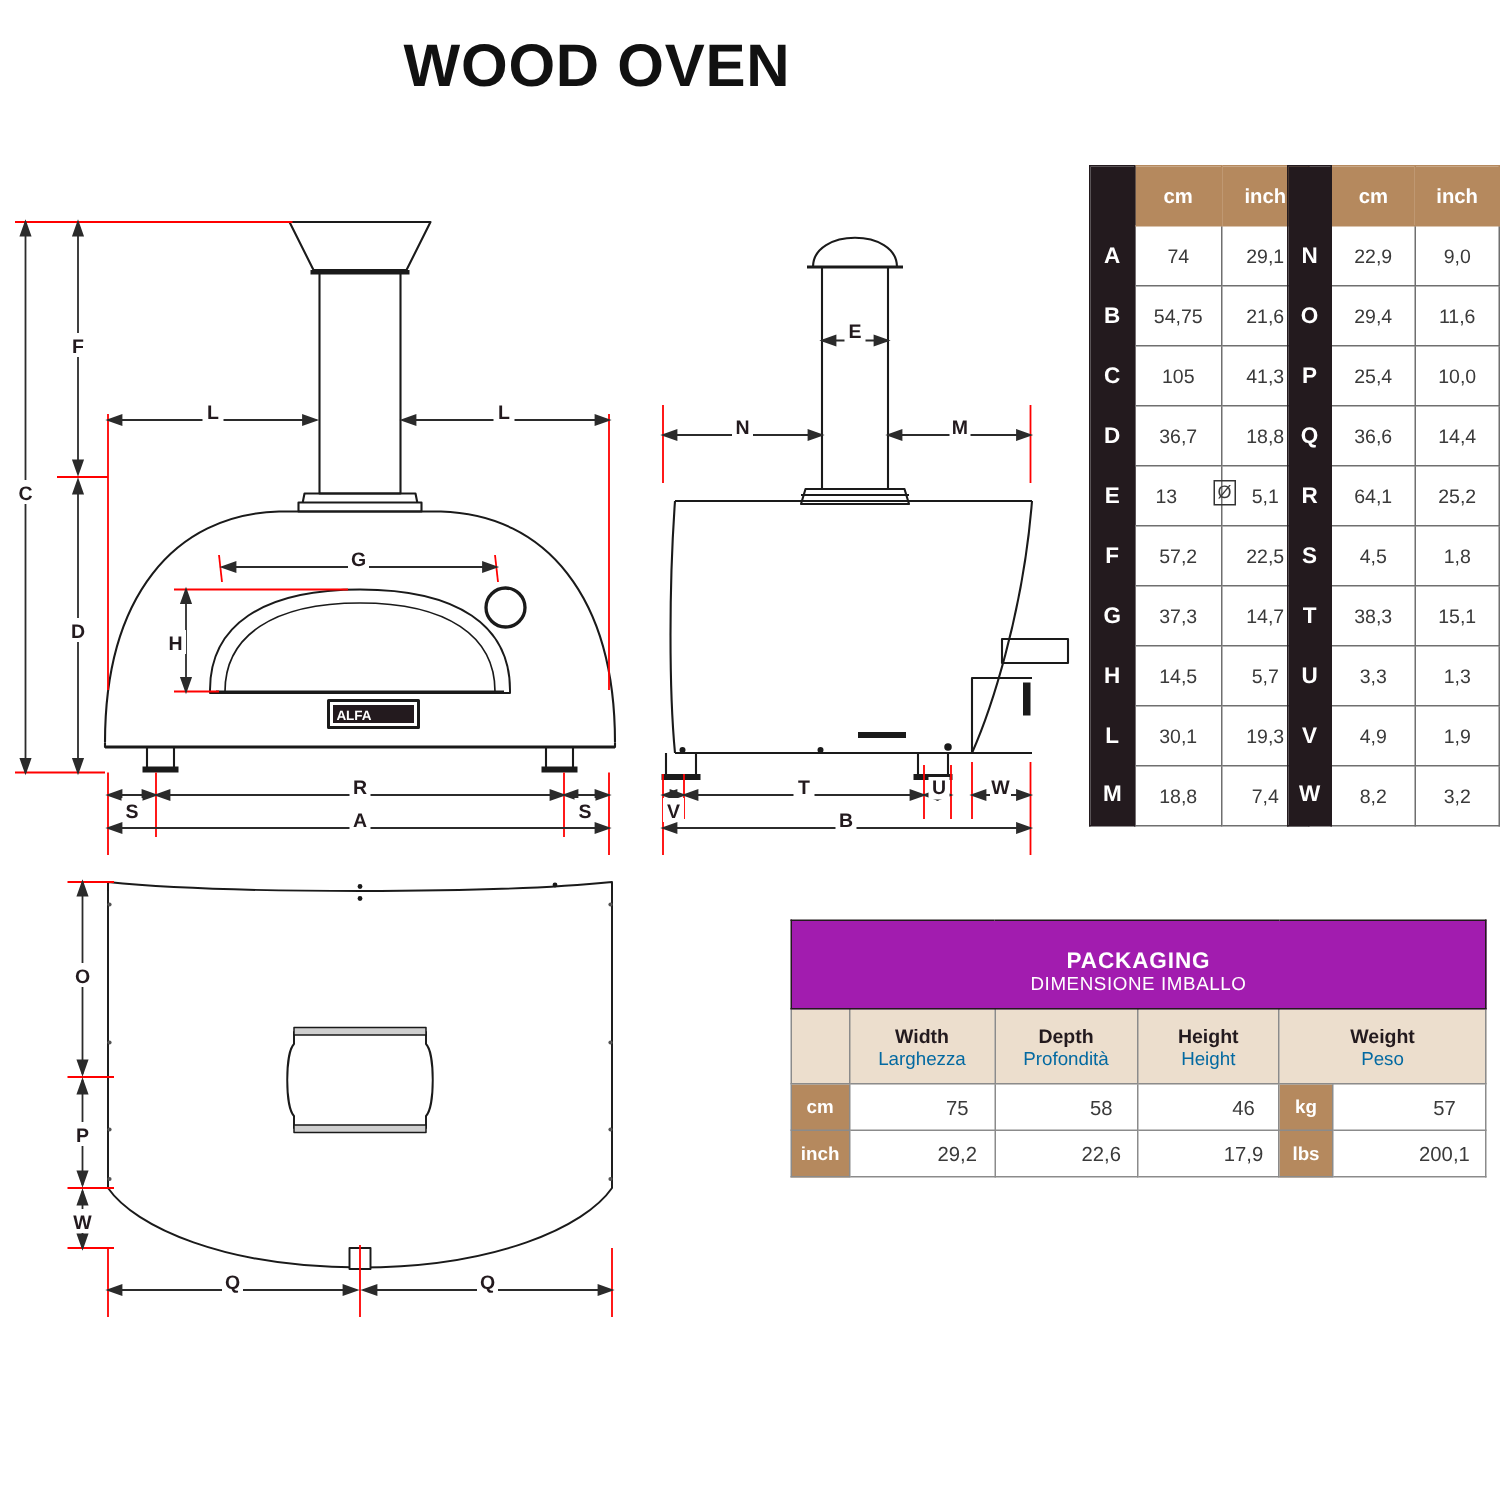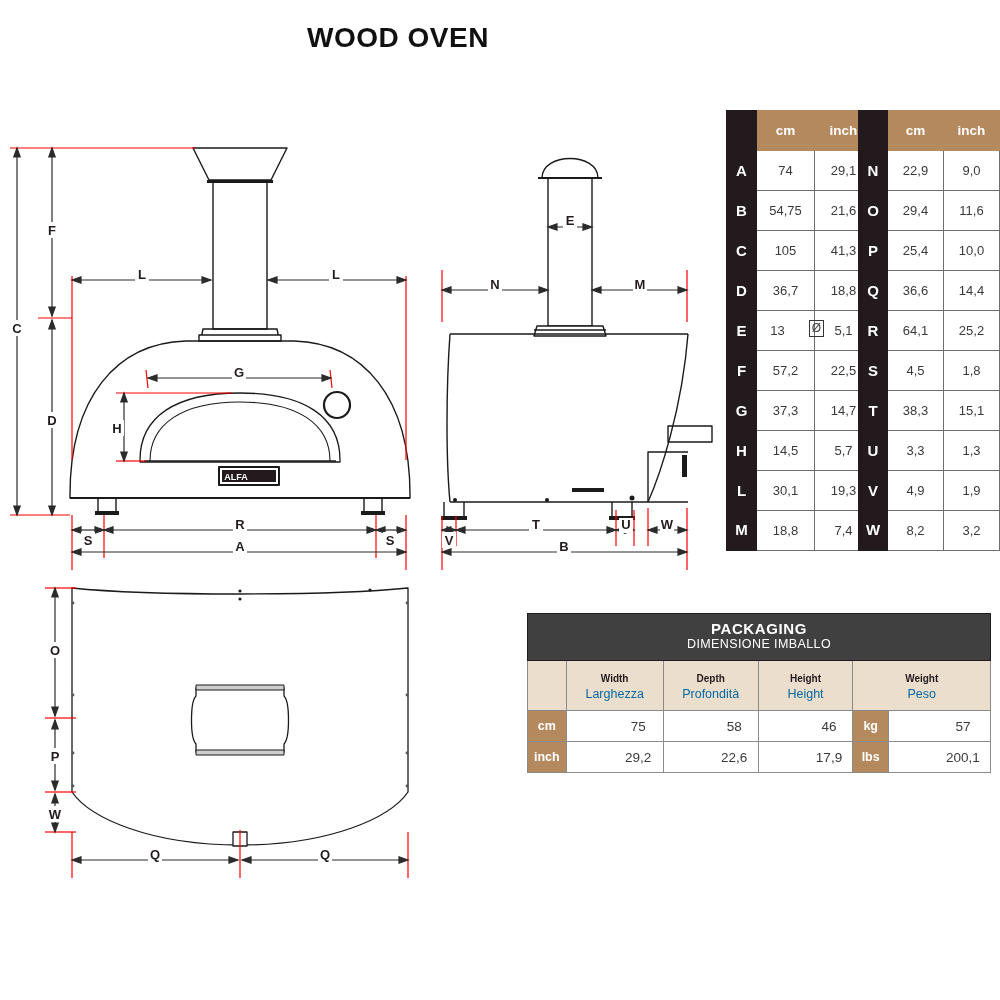--- a/index.html
+++ b/index.html
@@ -10,21 +10,21 @@
     position:relative;
     overflow:hidden;
     color:#231a1e;
   }
   .page{position:absolute;left:0;top:0;width:1000px;height:1000px;}
 
   
   #page-title{
     position:absolute;left:0;top:22px;width:796px;
     text-align:center;
-    font-size:28px;font-weight:bold;letter-spacing:.5px;
+    font-size:40px;font-weight:bold;letter-spacing:.5px;
     color:#111;
   }
 
   
   .drawing{position:absolute;}
   .drawing svg{display:block;}
 
   
   .dimtable{
     position:absolute;
@@ -63,26 +63,26 @@
     top:0px;
   }
 
   
   #packaging-table{
     position:absolute;left:527px;top:613px;width:464px;
     border-collapse:collapse;
   }
   #packaging-table td{border:1px solid #8b8b8b;text-align:center;vertical-align:middle;}
   .pk-title{
-    background:#404040;color:#ffffff;padding:6px 0 8px 0;border:1px solid #231a1e !important;
+    background:#a21caf;color:#ffffff;padding:18px 0 8px 0;border:1px solid #231a1e !important;
   }
   .pk-title .t1{font-size:15px;font-weight:bold;letter-spacing:.6px;line-height:17px;}
   .pk-title .t2{font-size:12.5px;letter-spacing:.4px;line-height:15px;font-weight:normal;}
   .pk-head{background:#ecdecd;height:47px;color:#231a1e;}
-  .pk-head .h1{font-size:10px;font-weight:bold;line-height:17px;}
+  .pk-head .h1{font-size:13px;font-weight:bold;line-height:17px;}
   .pk-head .h2{font-size:12.5px;font-weight:normal;line-height:15px;color:#0369a1;}
   .pk-unit{background:#b5895e;color:#ffffff;font-weight:bold;font-size:12.5px;width:42px;}
   .pk-val{background:#ffffff;color:#3a3a3a;font-size:13.5px;height:28px;padding-left:48px;}
 
   
   text{font-family:"Liberation Sans", sans-serif;}
 </style>
 </head>
 <body>
 

